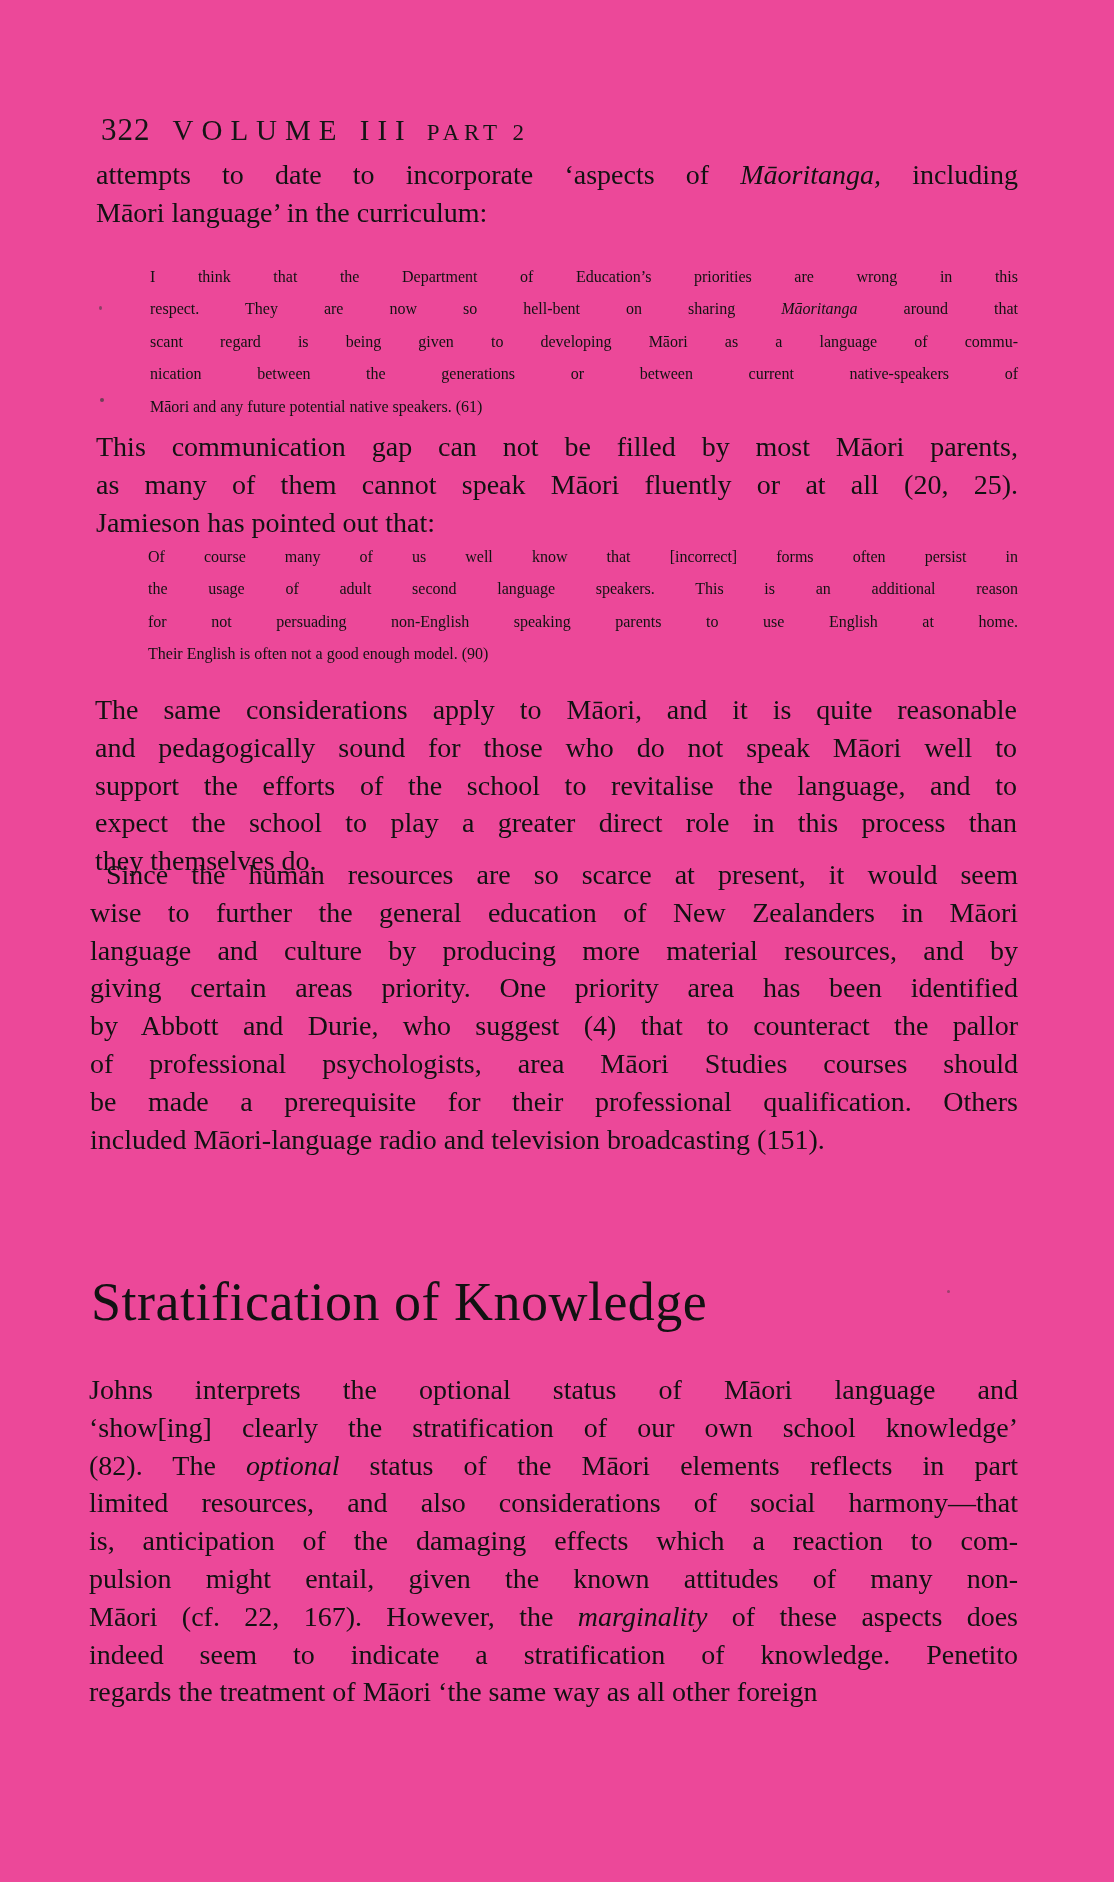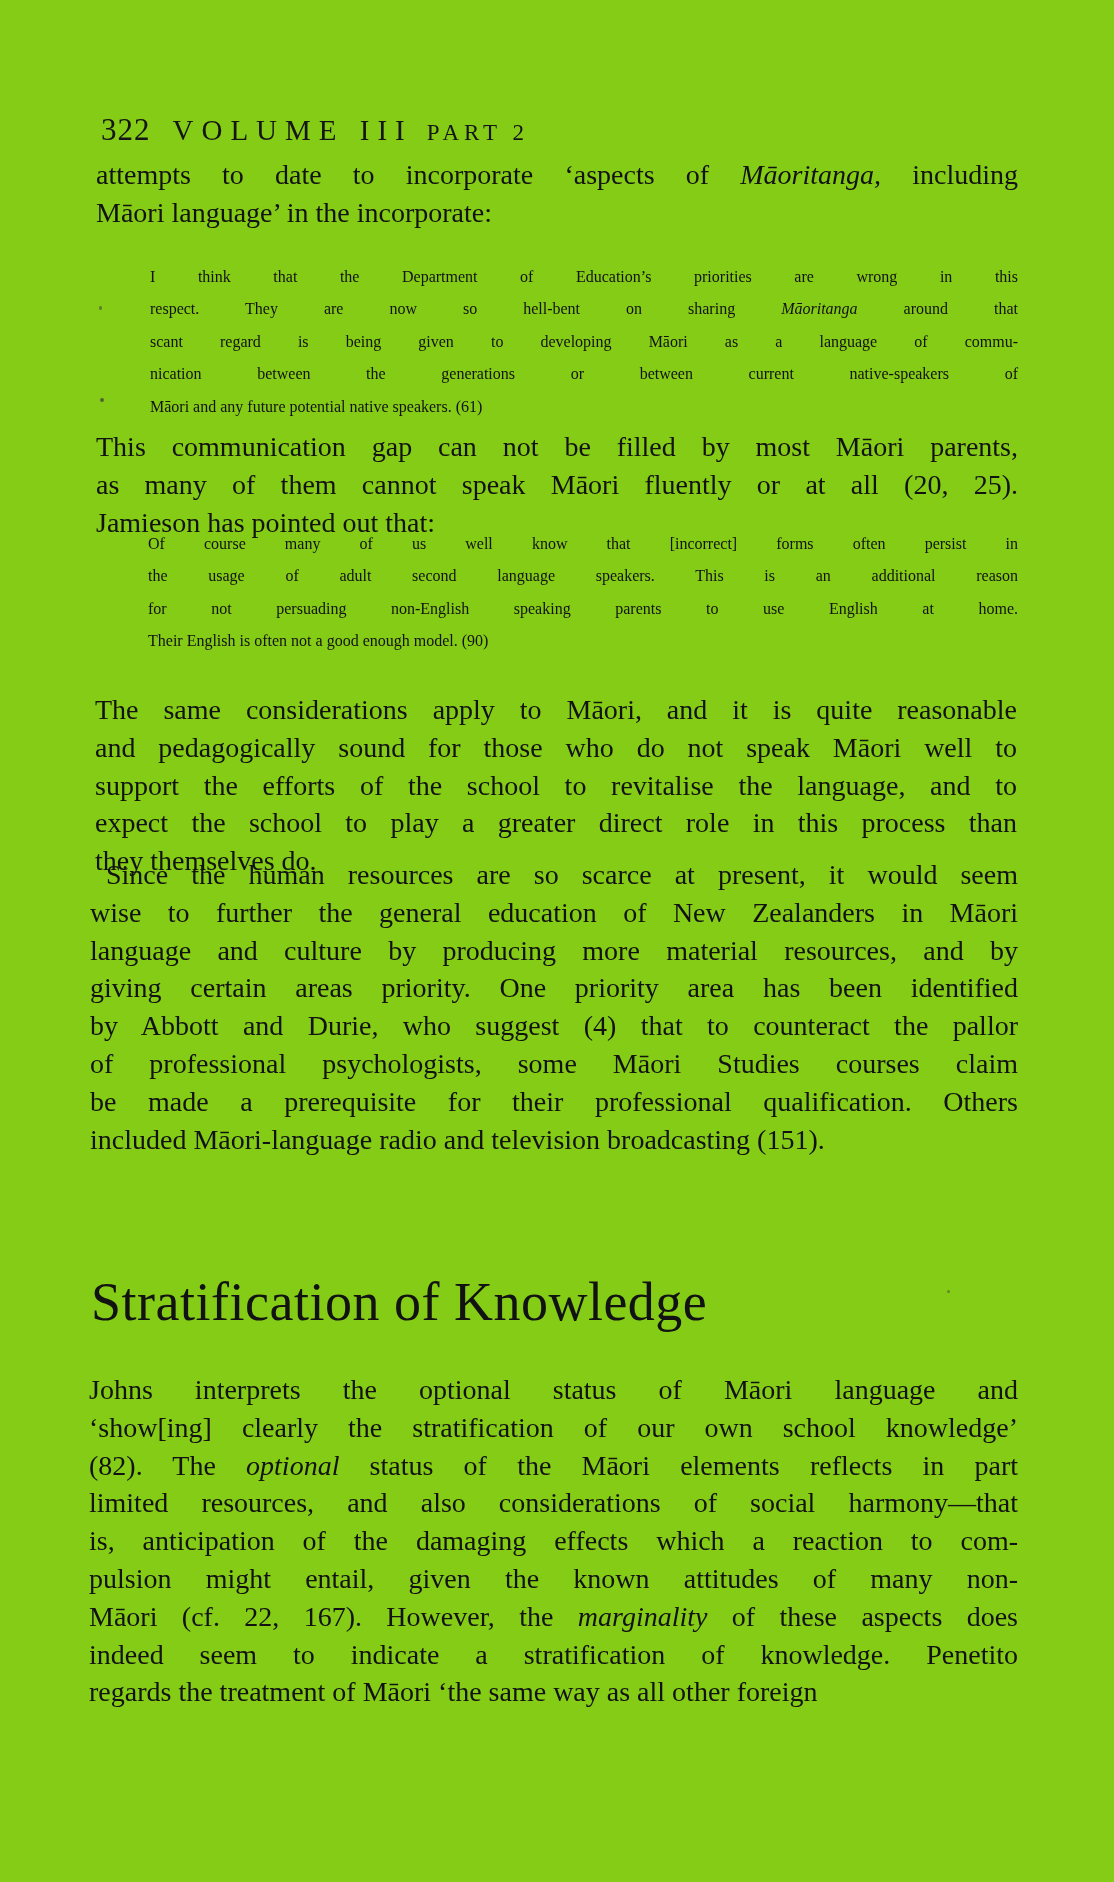--- a/index.html
+++ b/index.html
@@ -1,19 +1,19 @@
 <!DOCTYPE html>
 <html><head>
 <meta charset="utf-8">
 <style>
   html,body { margin:0; padding:0; background:#e8e8e8; }
   .page {
     position:relative;
     width:1114px; height:1882px;
-    background:#84cc16;
+    background:#ec4899;
     overflow:hidden;
     font-family:"Liberation Serif","DejaVu Serif",serif;
     color:#121212;
   }
   
   .running-header {
     position:absolute; left:101px; top:112px;
     white-space:nowrap; color:#151515;
   }
   .running-header .pagenum { font-size:31px; letter-spacing:1px; }
@@ -46,59 +46,59 @@
 <body>
 
 <div class="page">
 
   <header class="running-header">
     <span class="pagenum">322</span><span class="volume">VOLUME III</span><span class="part">PART 2</span>
   </header>
 
   <div class="block body" style="left:96px; top:156px; width:922px;">
     <div class="line"><span>attempts to date to incorporate ‘aspects of </span><span class="it">Māoritanga,</span><span> including</span></div>
-    <div class="line last">Māori language’ in the incorporate:</div>
+    <div class="line last">Māori language’ in the curriculum:</div>
   </div>
 
   <div class="block quote" style="left:150px; top:261px; width:868px;">
     <div class="line">I think that the Department of Education’s priorities are wrong in this</div>
     <div class="line"><span>respect. They are now so hell-bent on sharing </span><span class="it">Māoritanga</span><span> around that</span></div>
     <div class="line">scant regard is being given to developing Māori as a language of commu-</div>
     <div class="line">nication between the generations or between current native-speakers of</div>
     <div class="line last">Māori and any future potential native speakers. (61)</div>
   </div>
 
   <div class="block body" style="left:96px; top:428px; width:922px;">
     <div class="line">This communication gap can not be filled by most Māori parents,</div>
     <div class="line">as many of them cannot speak Māori fluently or at all (20, 25).</div>
     <div class="line last">Jamieson has pointed out that:</div>
   </div>
 
-  <div class="block quote" style="left:148px; top:528px; width:870px;">
+  <div class="block quote" style="left:148px; top:541px; width:870px;">
     <div class="line">Of course many of us well know that [incorrect] forms often persist in</div>
     <div class="line">the usage of adult second language speakers. This is an additional reason</div>
     <div class="line">for not persuading non-English speaking parents to use English at home.</div>
     <div class="line last">Their English is often not a good enough model. (90)</div>
   </div>
 
   <div class="block body" style="left:95px; top:691px; width:922px;">
     <div class="line">The same considerations apply to Māori, and it is quite reasonable</div>
     <div class="line">and pedagogically sound for those who do not speak Māori well to</div>
     <div class="line">support the efforts of the school to revitalise the language, and to</div>
     <div class="line">expect the school to play a greater direct role in this process than</div>
     <div class="line last">they themselves do.</div>
   </div>
 
   <div class="block body" style="left:90px; top:856px; width:928px;">
     <div class="line indent">Since the human resources are so scarce at present, it would seem</div>
     <div class="line">wise to further the general education of New Zealanders in Māori</div>
     <div class="line">language and culture by producing more material resources, and by</div>
     <div class="line">giving certain areas priority. One priority area has been identified</div>
     <div class="line">by Abbott and Durie, who suggest (4) that to counteract the pallor</div>
-    <div class="line">of professional psychologists, some Māori Studies courses claim</div>
+    <div class="line">of professional psychologists, area Māori Studies courses should</div>
     <div class="line">be made a prerequisite for their professional qualification. Others</div>
     <div class="line last">included Māori-language radio and television broadcasting (151).</div>
   </div>
 
   <h1 class="section-heading">Stratification of Knowledge</h1>
 
   <div class="block body" style="left:89px; top:1371px; width:929px;">
     <div class="line">Johns interprets the optional status of Māori language and</div>
     <div class="line">‘show[ing] clearly the stratification of our own school knowledge’</div>
     <div class="line"><span>(82). The </span><span class="it">optional</span><span> status of the Māori elements reflects in part</span></div>

